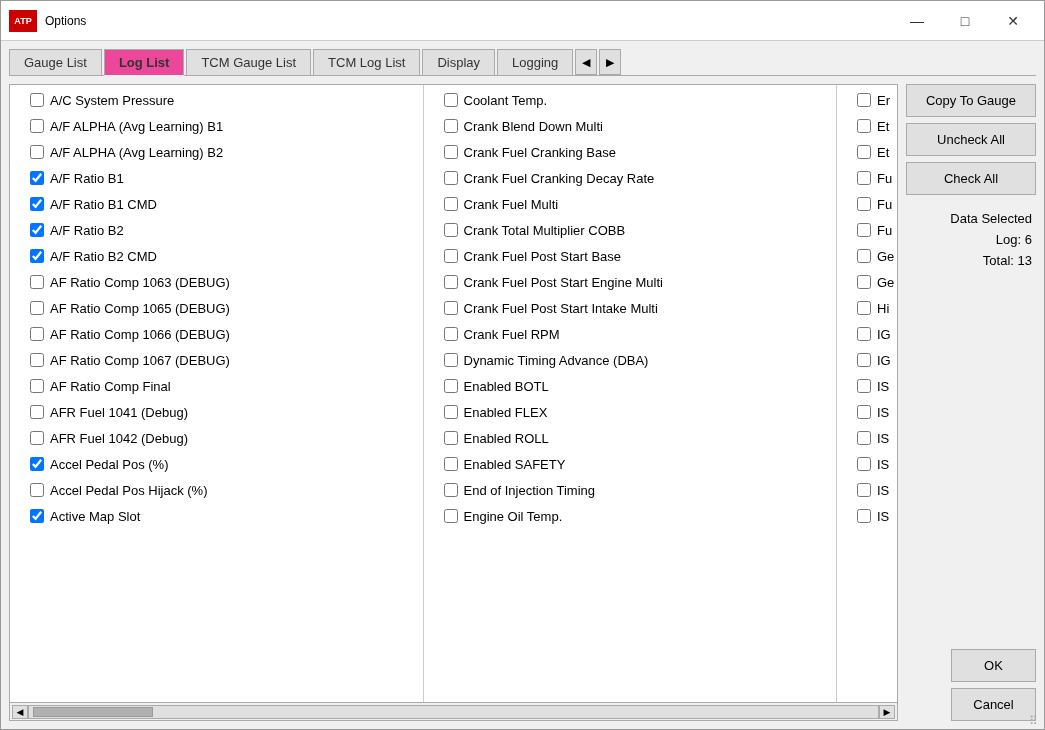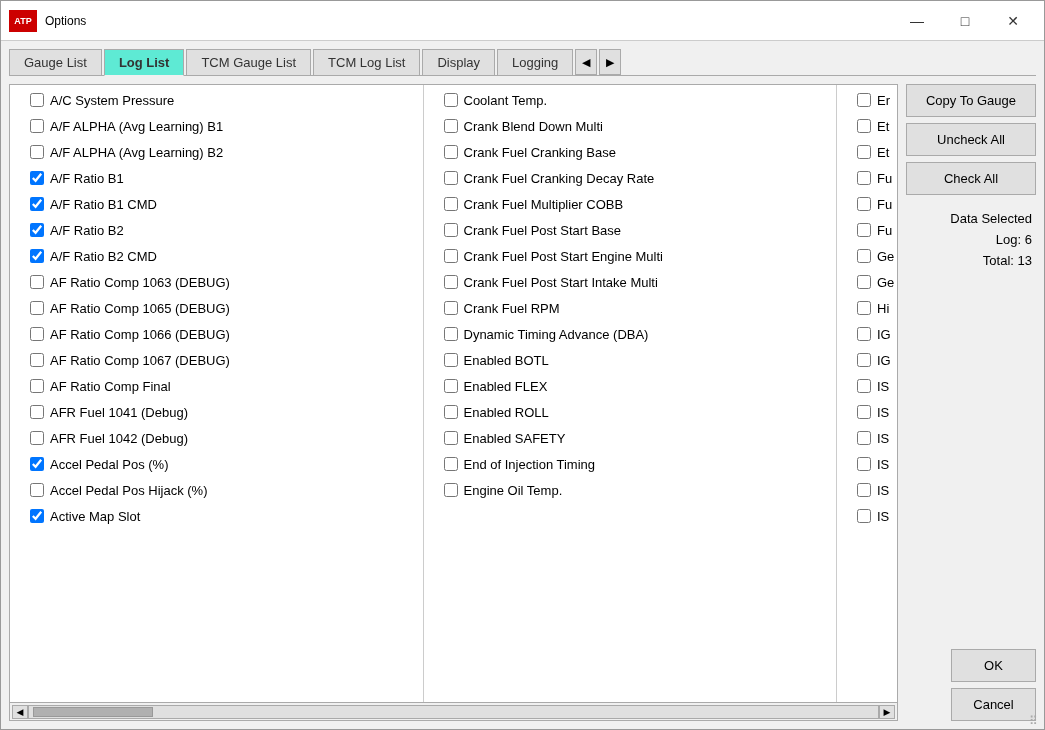--- a/index.html
+++ b/index.html
@@ -82,21 +82,21 @@
       padding: 5px 14px;
       border: 1px solid #aaa;
       border-bottom: none;
       background: #e0e0e0;
       cursor: pointer;
       margin-right: 2px;
       font-size: 13px;
       color: #333;
     }
     .tab.active {
-      background: #5eead4;
+      background: #ec4899;
       border-bottom: 1px solid #f0f0f0;
       margin-bottom: -1px;
       font-weight: bold;
     }
     .tab-nav-btn {
       width: 22px;
       height: 26px;
       border: 1px solid #aaa;
       background: #e0e0e0;
       cursor: pointer;
@@ -354,21 +354,25 @@
                 <div class="list-item">
                   <input type="checkbox" style="">
                   <span class="list-item-label">Crank Fuel Cranking Base</span>
                 </div>
                 <div class="list-item">
                   <input type="checkbox" style="">
                   <span class="list-item-label">Crank Fuel Cranking Decay Rate</span>
                 </div>
                 <div class="list-item">
                   <input type="checkbox" style="">
-                  <span class="list-item-label">Crank Fuel Multiplier COBB</span>
+                  <span class="list-item-label">Crank Fuel Multi</span>
+                </div>
+                <div class="list-item">
+                  <input type="checkbox" style="">
+                  <span class="list-item-label">Crank Total Multiplier COBB</span>
                 </div>
                 <div class="list-item">
                   <input type="checkbox" style="">
                   <span class="list-item-label">Crank Fuel Post Start Base</span>
                 </div>
                 <div class="list-item">
                   <input type="checkbox" style="">
                   <span class="list-item-label">Crank Fuel Post Start Engine Multi</span>
                 </div>
                 <div class="list-item">

